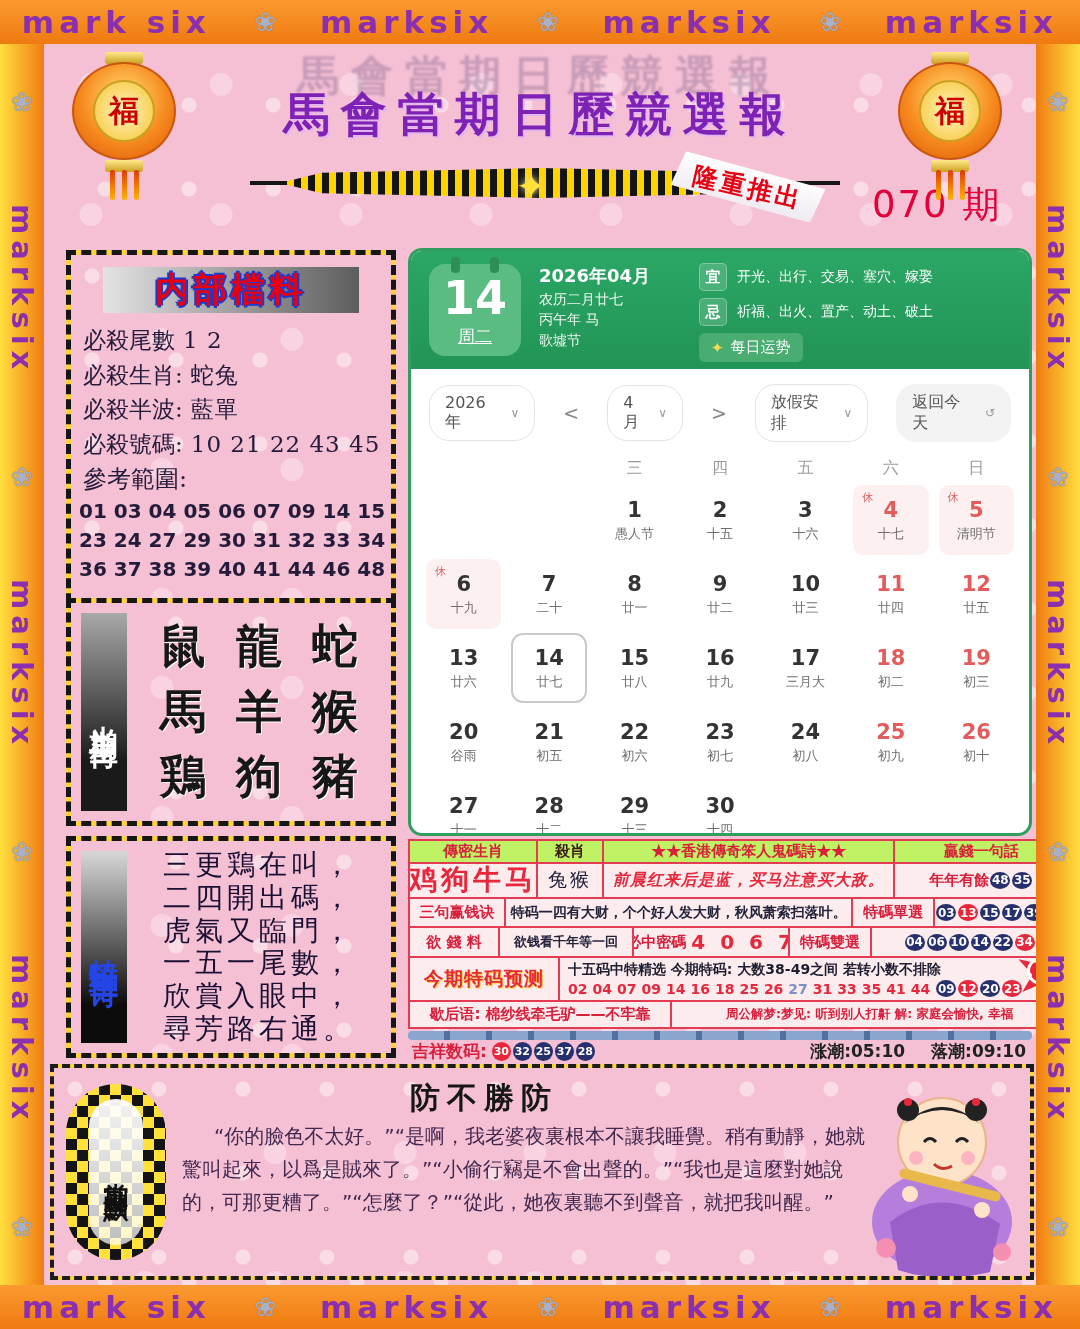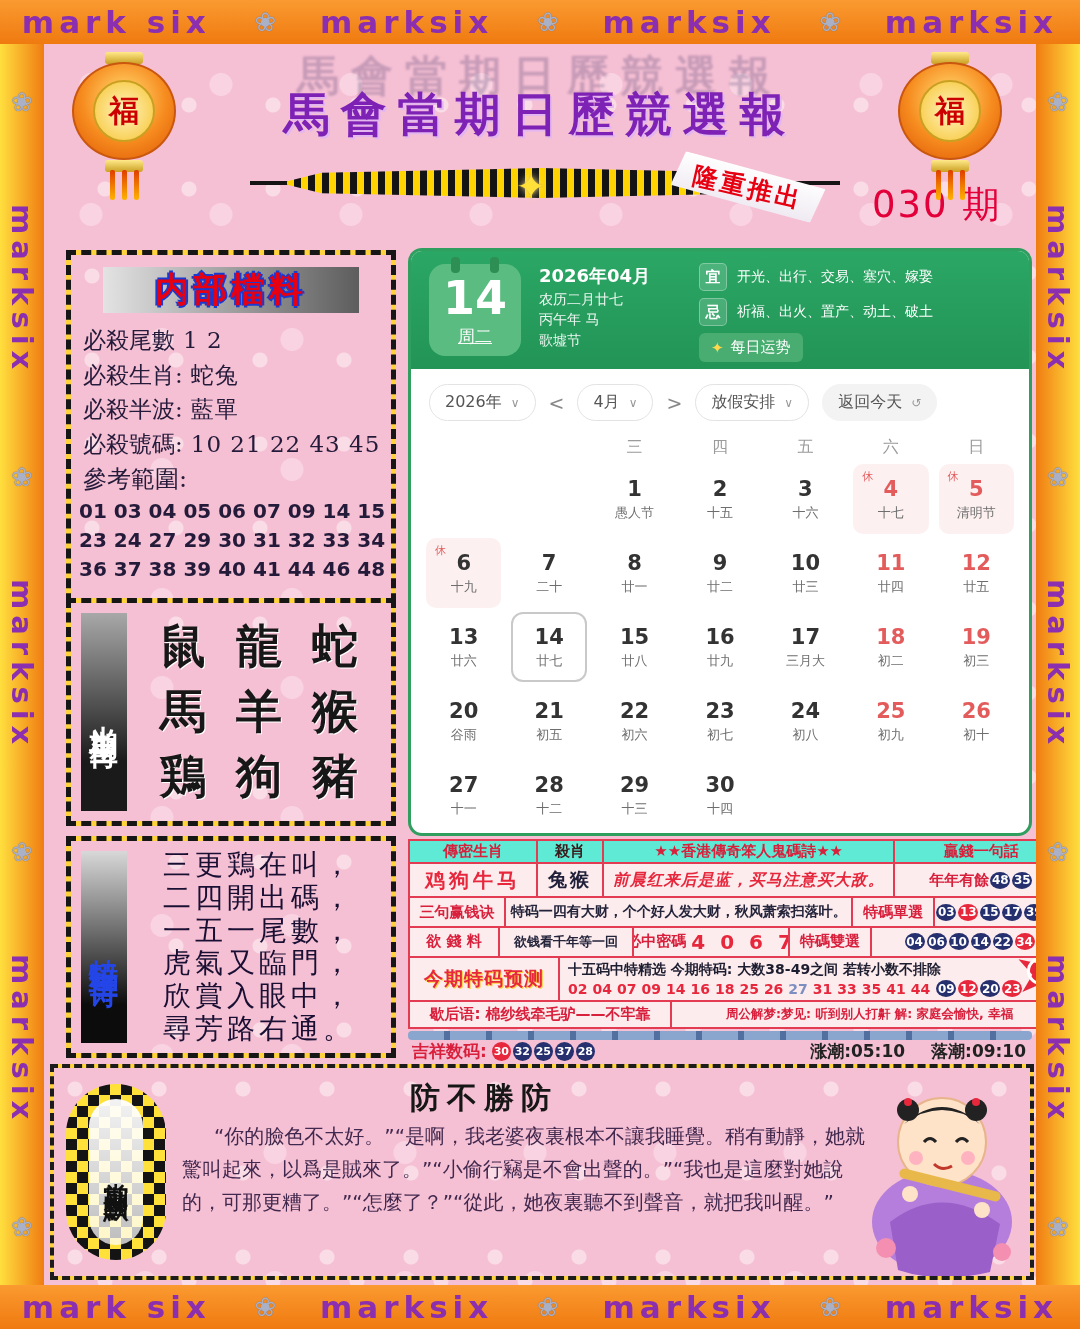--- a/index.html
+++ b/index.html
@@ -84,21 +84,21 @@
   .calinfo .l1{font-size:18px;font-weight:bold;}
   .calinfo .ln{font-size:14px;opacity:.92;}
   .yiji{position:absolute;left:288px;top:12px;right:12px;}
   .yiji-row{display:flex;align-items:center;gap:10px;margin-bottom:7px;}
   .yiji-badge{flex:0 0 26px;width:26px;height:26px;background:rgba(255,255,255,.16);border:1px solid rgba(255,255,255,.30);
           border-radius:5px;display:flex;align-items:center;justify-content:center;font-size:15px;font-weight:bold;}
   .yiji-txt{font-size:14px;}
   .fortune-btn{display:inline-flex;align-items:center;gap:7px;background:#49ad71;border-radius:6px;
           padding:5px 12px;font-size:15px;color:#fff;cursor:pointer;}
   .sparkle{color:#ffd84d;font-size:15px;}
-  .calctrl{display:flex;align-items:center;gap:13px;padding:15px 18px 4px;}
+  .calctrl{display:flex;align-items:center;gap:28px;padding:15px 18px 4px;}
   .pill{display:inline-flex;align-items:center;gap:9px;border:1px solid #e3e3e3;border-radius:20px;
         padding:7px 15px;font-size:16px;color:#555;background:#fff;cursor:pointer;}
   .chev{color:#999;font-size:12px;} .arrow{color:#888;font-size:19px;cursor:pointer;}
   .pill.grey{background:#f3f3f3;border-color:#f3f3f3;}
   .calwk{display:grid;grid-template-columns:repeat(7,1fr);padding:12px 10px 0;color:#9b9b9b;font-size:16px;text-align:center;}
   .calgrid{display:grid;grid-template-columns:repeat(7,1fr);padding:4px 10px;}
   .cell{height:70px;margin:2px 5px;display:flex;flex-direction:column;align-items:center;justify-content:center;
         position:relative;border-radius:10px;box-sizing:border-box;}
   .cell .d{font-size:21px;font-weight:bold;color:#333;}
   .cell .t{font-size:13px;color:#6e6e6e;margin-top:3px;}
@@ -108,30 +108,30 @@
   .cell.selected{border:2px solid #c9c9c9;border-radius:12px;}
   
   .tips{position:absolute;left:408px;top:839px;width:624px;height:190px;display:flex;z-index:2;}
   .bamboo-v{width:13px;background:repeating-linear-gradient(180deg,#8aa6cf 0 22px,#51709f 22px 27px);border-radius:4px;}
   .tips-mid{flex:1;display:flex;flex-direction:column;background:#fdecee;border:2px solid #e23b52;position:relative;}
   .trow{display:grid;align-items:center;border-bottom:2px solid #e23b52;box-sizing:border-box;}
   .trow:last-child{border-bottom:none;}
   .tcell{height:100%;display:flex;align-items:center;justify-content:center;border-right:2px solid #e23b52;
          box-sizing:border-box;overflow:hidden;white-space:nowrap;}
   .tcell:last-child{border-right:none;}
-  .r1{grid-template-columns:128px 66px 1fr 172px;height:23px;background:#5eead4;}
+  .r1{grid-template-columns:128px 66px 1fr 172px;height:23px;background:#bef264;font-family:Liberation Serif, serif;}
   .r2{grid-template-columns:128px 66px 1fr 172px;height:35px;}
   .r3{grid-template-columns:96px 1fr 82px 132px;height:30px;}
   .r4{grid-template-columns:90px 134px 156px 82px 1fr;height:30px;}
   .r5{grid-template-columns:150px 1fr;height:45px;}
   .r6{grid-template-columns:262px 1fr;height:25px;}
   .hred{color:#d8203c;font-weight:bold;font-size:15px;}
   .hdark{color:#3a1a1a;font-weight:bold;font-size:15px;}
-  .big-red{color:#e6273c;font-weight:bold;font-size:20px;letter-spacing:4px;}
-  .big-dark{color:#20203a;font-weight:bold;font-size:19px;letter-spacing:3px;}
+  .big-red{color:#e6273c;font-weight:bold;font-size:28px;letter-spacing:4px;}
+  .big-dark{color:#20203a;font-weight:normal;font-size:19px;letter-spacing:3px;}
   .script-red{color:#e6273c;font-style:italic;font-weight:bold;font-size:16px;font-family:"DejaVu Serif",serif;letter-spacing:1px;}
   .small-dark{color:#23233a;font-weight:bold;font-size:12px;}
   .code-red{color:#e6273c;font-weight:bold;font-size:20px;letter-spacing:4px;}
   .ball{display:inline-flex;width:20px;height:17px;border-radius:50%;background:#27306e;color:#fff;
         font-size:12px;font-weight:bold;align-items:center;justify-content:center;margin:0 1px;flex:0 0 auto;}
   .ball.red{background:#e6273c;}
   .ball.sm{width:19px;height:19px;font-size:11px;}
   .ballwrap{display:flex;align-items:center;justify-content:center;}
   .r5-label{color:#e6273c;font-weight:bold;font-size:19px;text-shadow:1px 1px 0 #ffd23e;letter-spacing:1px;}
   .r5-content{display:flex;flex-direction:column;justify-content:center;padding:0 44px 0 8px;gap:1px;}
@@ -231,21 +231,21 @@
       </div>
   </div>
   <div class="ghost-title">馬會當期日歷競選報</div>
   <div class="main-title">馬會當期日歷競選報</div>
   <div class="divider-line"></div>
   <div class="divider"></div>
   <div class="divider-star">✦</div>
   <div class="ribbon">
       <span>隆重推出</span>
     </div>
-  <div class="issue">030 期</div>
+  <div class="issue">070 期</div>
 
   <div class="tipbox" style="top:250px;height:398px;">
     <div class="tipbox-in pinkpat">
       <div class="panel-title">内部檔料</div>
       <div class="ilines" id="ilines">
           <div class="iline"><span class="ilab">必殺尾數</span><span class="ival">1 2</span></div>
           <div class="iline"><span class="ilab">必殺生肖:</span><span class="ival">蛇兔</span></div>
           <div class="iline"><span class="ilab">必殺半波:</span><span class="ival">藍單</span></div>
           <div class="iline"><span class="ilab">必殺號碼:</span><span class="ival">10 21 22 43 45</span></div>
         </div>
@@ -274,22 +274,22 @@
         </div>
     </div>
   </div>
 
   <div class="tipbox" style="top:836px;height:222px;">
     <div class="tipbox-in pinkpat sidebox">
       <div class="vlabel blue">特码生肖诗</div>
       <div class="poem" id="poem">
           <div class="pline">三更鶏在叫，</div>
           <div class="pline">二四開出碼，</div>
+          <div class="pline">虎氣又臨門，</div>
           <div class="pline">一五一尾數，</div>
-          <div class="pline">虎氣又臨門，</div>
           <div class="pline">欣賞入眼中，</div>
           <div class="pline">尋芳路右通。</div>
         </div>
     </div>
   </div>
 
   <div class="calcard">
     <div class="calhead">
       <div class="datebadge">
         <div class="nub l"></div>

